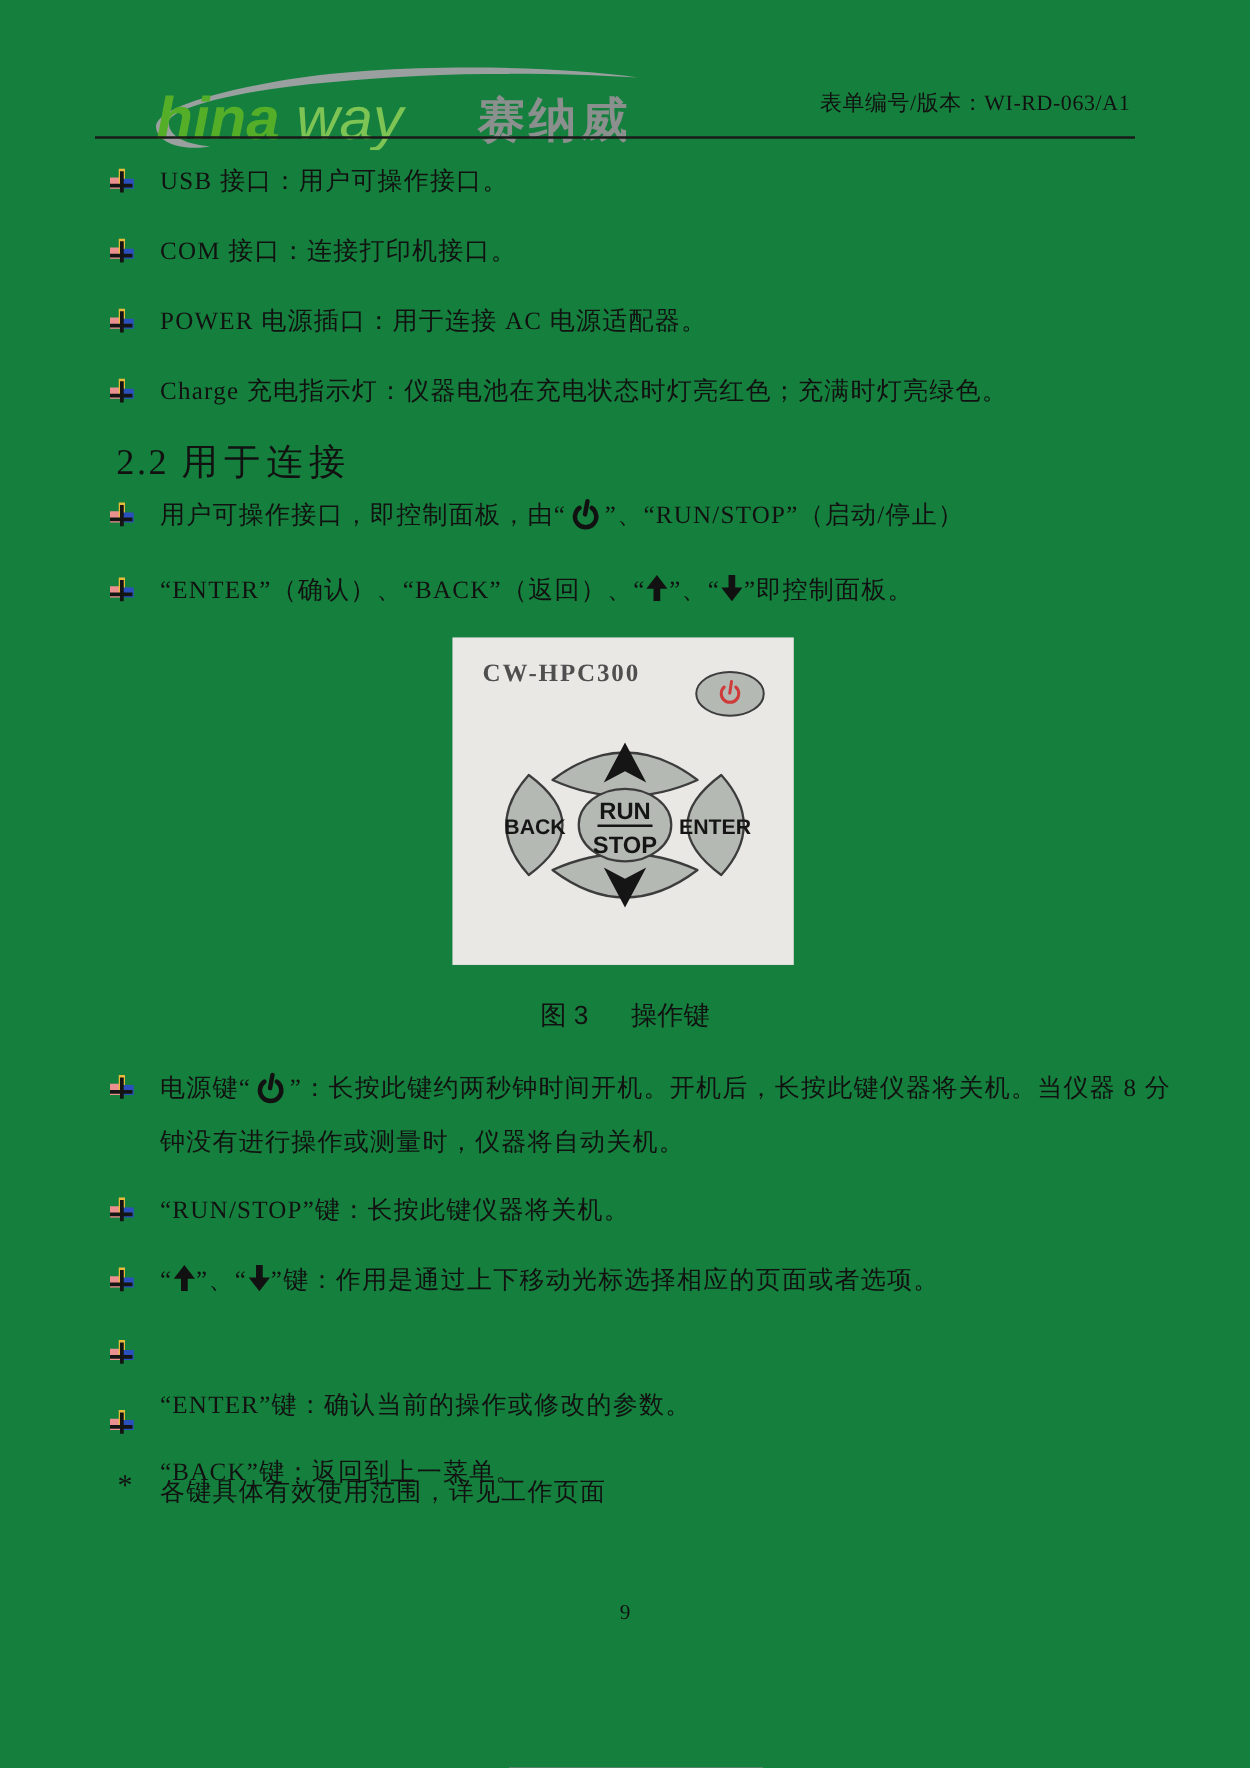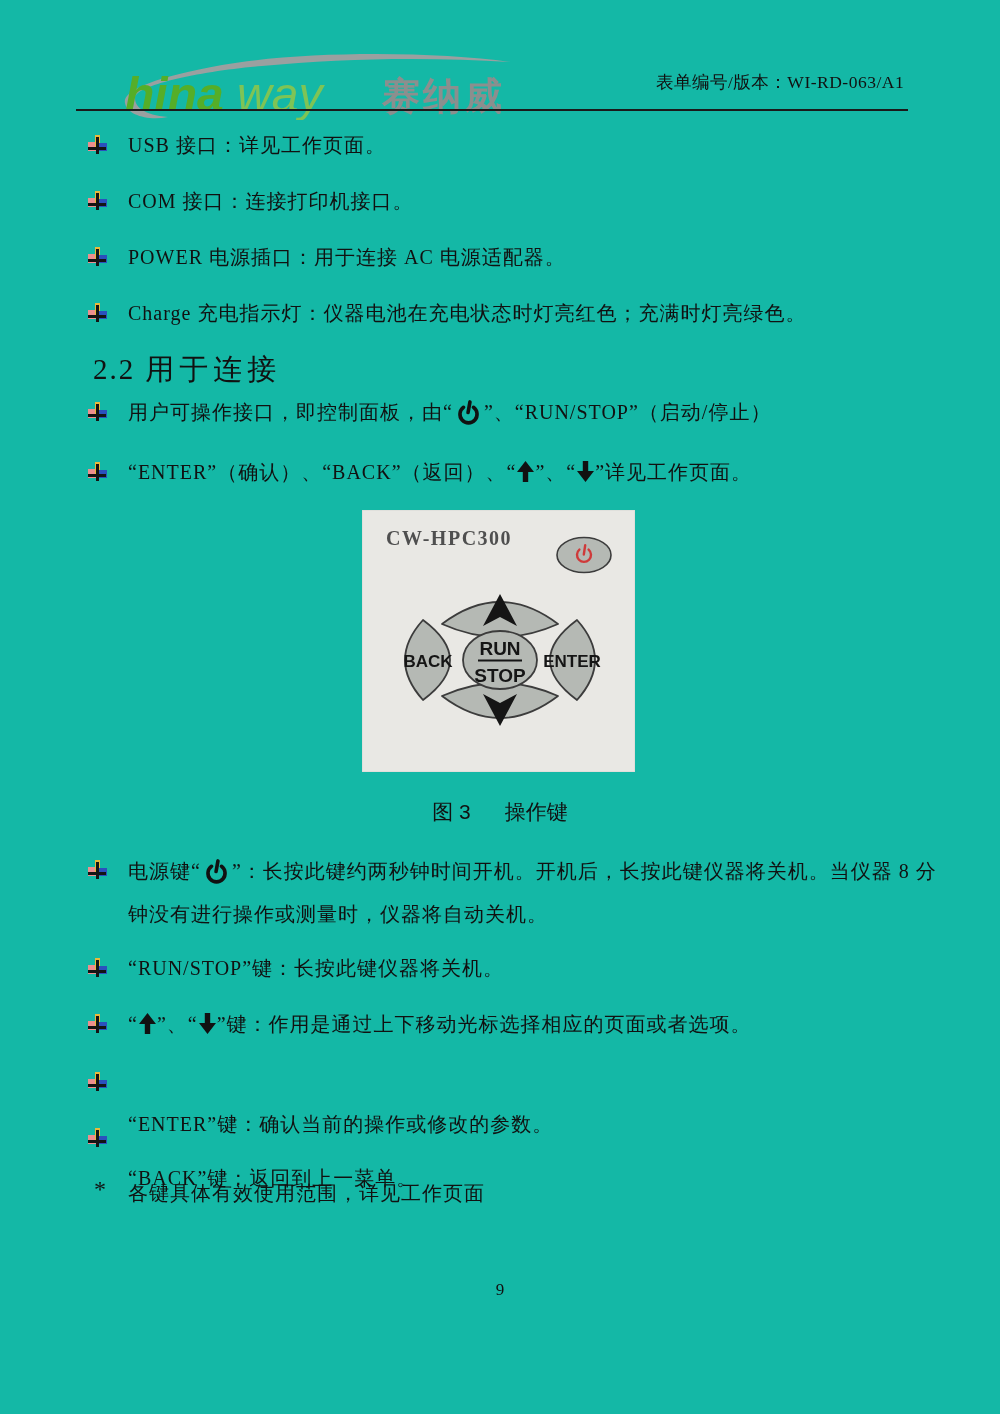--- a/index.html
+++ b/index.html
@@ -1,18 +1,18 @@
 <!DOCTYPE html>
 <html><head>
 <meta charset="utf-8">
 <style>
   html,body { margin:0; padding:0; background:#888; }
   .page {
     position:relative; width:1000px; height:1414px; margin:0 auto;
-    background:#14b8a6; overflow:hidden;
+    background:#15803d; overflow:hidden;
     font-family:"Liberation Serif","DejaVu Serif",serif; color:#111;
   }
   
   .logo { position:absolute; left:92px; top:48px; }
   .doc-code { position:absolute; left:656px; top:70px; font-size:17.5px; letter-spacing:0.5px; }
   .header-rule { position:absolute; left:76px; top:109px; width:832px; height:0;
                  border-top:2.5px solid #1a1a1a; }
   
   .row { position:absolute; left:128px; font-size:20px; letter-spacing:1px; line-height:30px; white-space:nowrap; }
   .row.wrap { white-space:normal; width:818px; line-height:43px; }
@@ -56,21 +56,21 @@
   <div class="doc-code">表单编号/版本：WI-RD-063/A1</div>
   <div class="header-rule"></div>
 
   <div class="bullet" style="top:135px">
     <div class="b-pink"></div>
       <div class="b-yellow"></div>
       <div class="b-blue"></div>
       <div class="b-vline"></div>
       <div class="b-hline"></div>
   </div>
-  <div class="row" style="top:130px">USB 接口：详见工作页面。</div>
+  <div class="row" style="top:130px">USB 接口：用户可操作接口。</div>
 
   <div class="bullet" style="top:191px">
     <div class="b-pink"></div>
       <div class="b-yellow"></div>
       <div class="b-blue"></div>
       <div class="b-vline"></div>
       <div class="b-hline"></div>
   </div>
   <div class="row" style="top:186px">COM 接口：连接打印机接口。</div>
 
@@ -115,21 +115,21 @@
       <div class="b-yellow"></div>
       <div class="b-blue"></div>
       <div class="b-vline"></div>
       <div class="b-hline"></div>
   </div>
   <div class="row" style="top:457px">
     <span>“ENTER”（确认）、“BACK”（返回）、“</span><svg class="inl-arrow" width="17" height="21" viewBox="0 0 17 21">
         <path d="M 8.5,0 L 17,11 L 11.2,11 L 11.2,21 L 5.8,21 L 5.8,11 L 0,11 Z" fill="#111"></path>
       </svg><span>”、“</span><svg class="inl-arrow" width="17" height="21" viewBox="0 0 17 21">
         <path d="M 8.5,21 L 17,10 L 11.2,10 L 11.2,0 L 5.8,0 L 5.8,10 L 0,10 Z" fill="#111"></path>
-      </svg><span>”详见工作页面。</span>
+      </svg><span>”即控制面板。</span>
   </div>
 
   <svg class="figure" width="273" height="262" viewBox="0 0 273 262">
     <rect x="0" y="0" width="273" height="262" fill="#e9e8e4" stroke="#d8d7d3" stroke-width="1"></rect>
     <text x="24" y="35" font-family="Liberation Serif, DejaVu Serif, serif" font-weight="bold" font-size="20" fill="#4f4f4f" letter-spacing="1.5">CW-HPC300</text>
 
     <g>
       <ellipse cx="222" cy="45" rx="27" ry="17.5" fill="#b5b9b4" stroke="#3c3c3c" stroke-width="1.6"></ellipse>
       <g>
         <path d="M 217.4,39.6 A 7,7 0 1 0 226.6,39.6" fill="none" stroke="#cf3a3a" stroke-width="2.4" stroke-linecap="round"></path>

